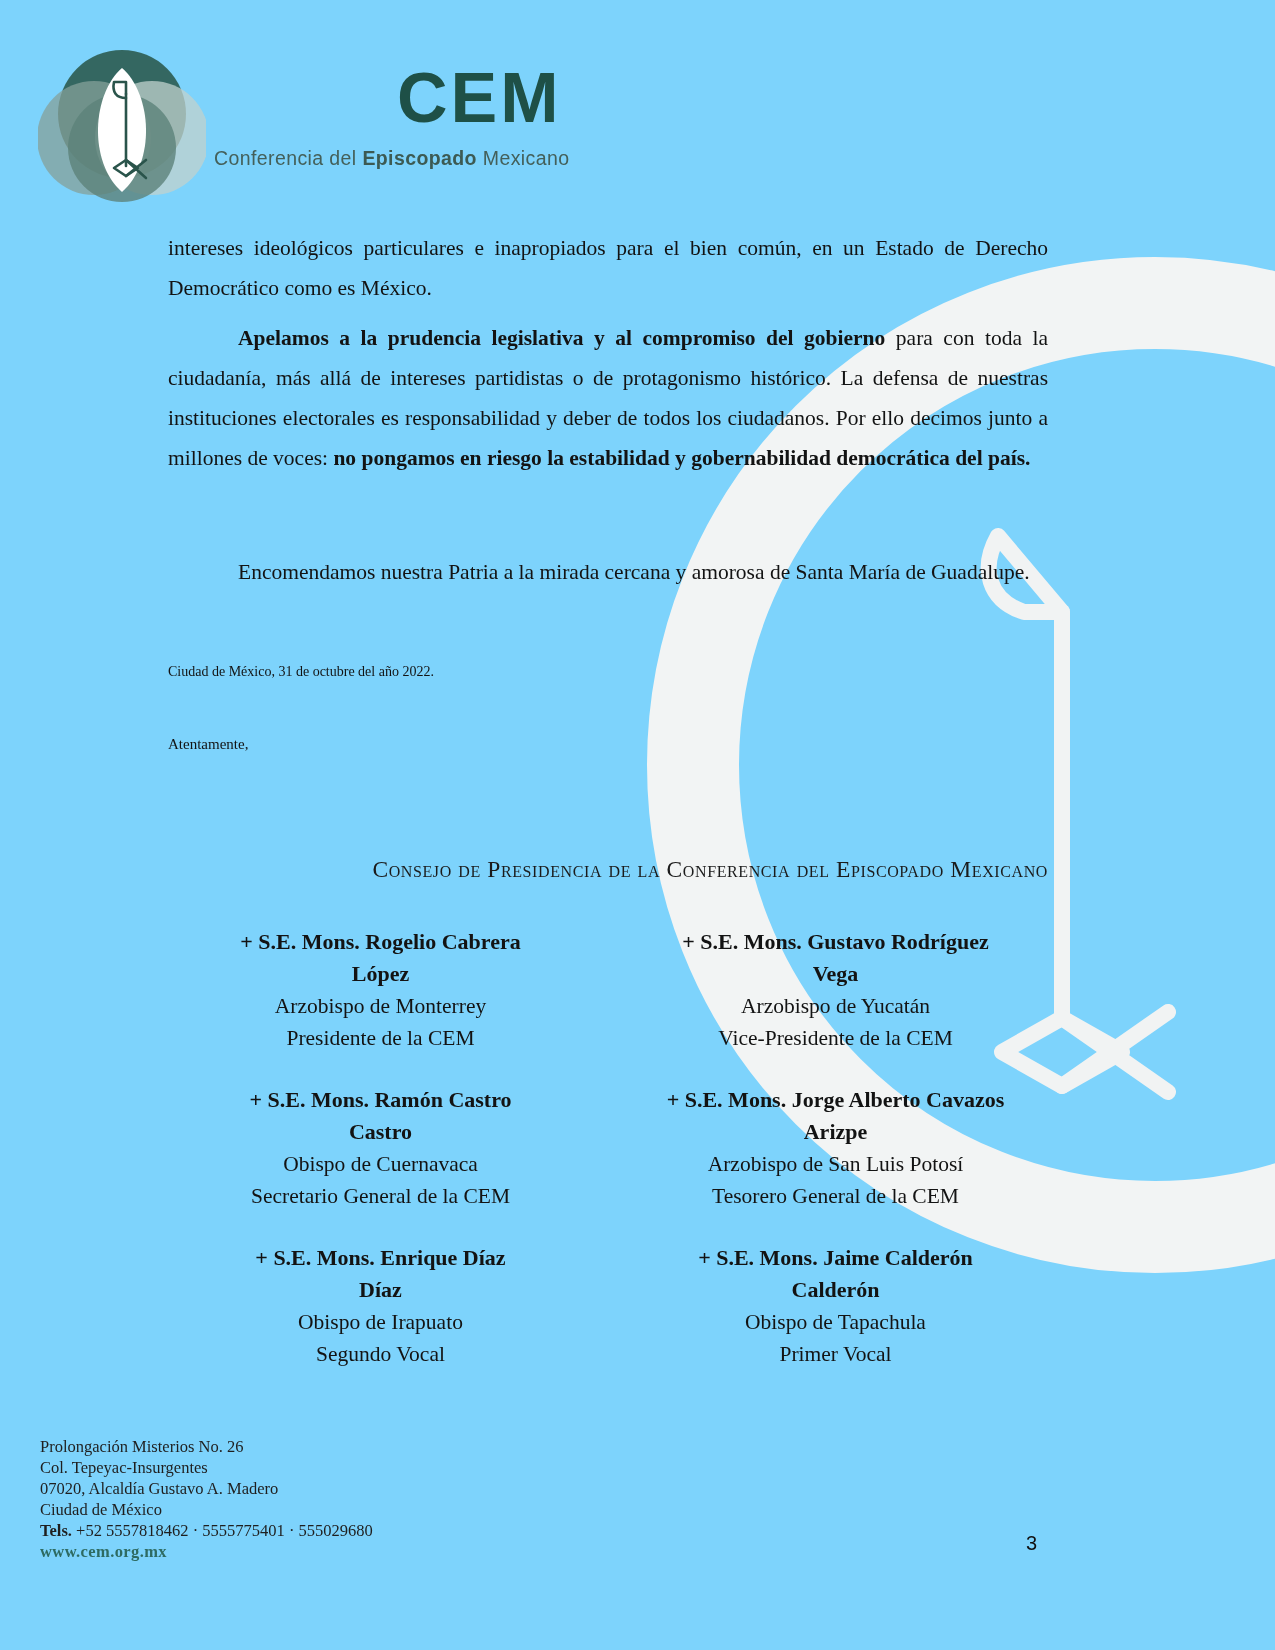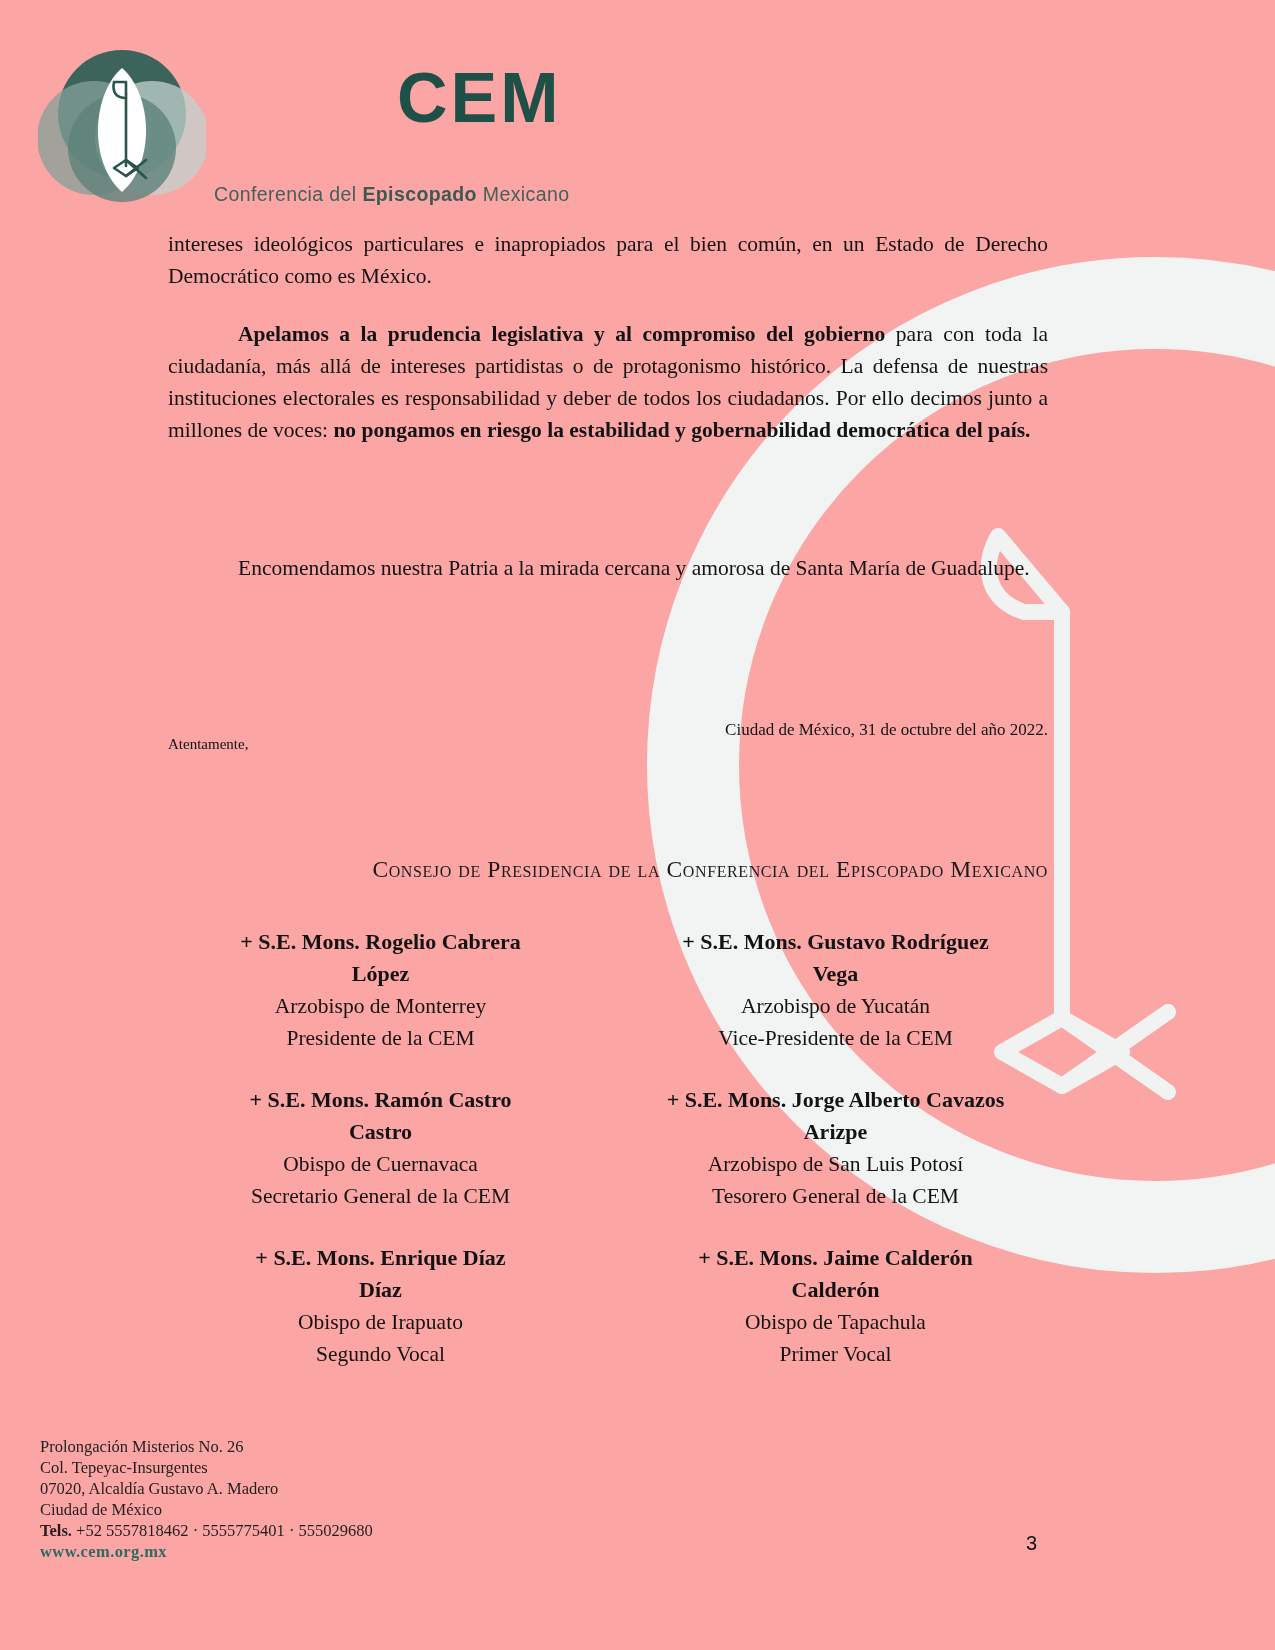--- a/index.html
+++ b/index.html
@@ -1,42 +1,42 @@
 <!DOCTYPE html>
 <html><head>
 <meta charset="utf-8">
 <style>
   html,body { margin:0; padding:0; background:#ffffff; }
   .page {
     position:relative; width:1275px; height:1650px; overflow:hidden;
-    background:#fca5a5; font-family:"Liberation Serif", serif; color:#131313;
+    background:#7dd3fc; font-family:"Liberation Serif", serif; color:#131313;
   }
   
   .watermark { position:absolute; top:0; left:0; width:1275px; height:1650px; z-index:0; pointer-events:none; }
   
   .logo-mark { position:absolute; left:38px; top:40px; width:168px; height:168px; z-index:2; }
   .brand-acronym {
     position:absolute; left:397px; top:58px; z-index:2;
     font-family:"Liberation Sans", sans-serif; font-weight:bold;
     font-size:70px; letter-spacing:3px; color:#1e5047;
   }
   .brand-tagline {
     position:absolute; left:214px; top:147px; z-index:2;
     font-family:"Liberation Sans", sans-serif; font-size:19.5px;
-    letter-spacing:0.4px; color:#44605a;margin-top:36px;
+    letter-spacing:0.4px; color:#44605a;
   }
   .brand-tagline b { color:#3c5a53; }
   
   .block { position:absolute; left:168px; width:880px; z-index:1; }
-  .para { font-size:21.5px; line-height:32px; text-align:justify; }
+  .para { font-size:21.5px; line-height:40px; text-align:justify; }
   .indent { text-indent:70px; }
   .p1 { top:228px; }
   .p2 { top:318px; }
   .p3 { top:552px; }
-  .dateline { top:720px; text-align:right; font-size:17px; }
+  .dateline { top:664px; font-size:14px; }
   .closing { top:736px; font-size:15px;font-family:Liberation Serif, serif; }
   .council { top:856px; text-align:right; font-variant:small-caps; font-size:23.5px; letter-spacing:0.6px; color:#1b1b1b; }
   
   .sig-grid {
     position:absolute; left:168px; top:926px; width:880px; z-index:1;
     display:grid; grid-template-columns:1fr 1fr; row-gap:30px; column-gap:30px;
     text-align:center;
   }
   .sig { font-size:21.5px; line-height:32px; }
   .sig .name { font-weight:bold; font-size:22px; }

